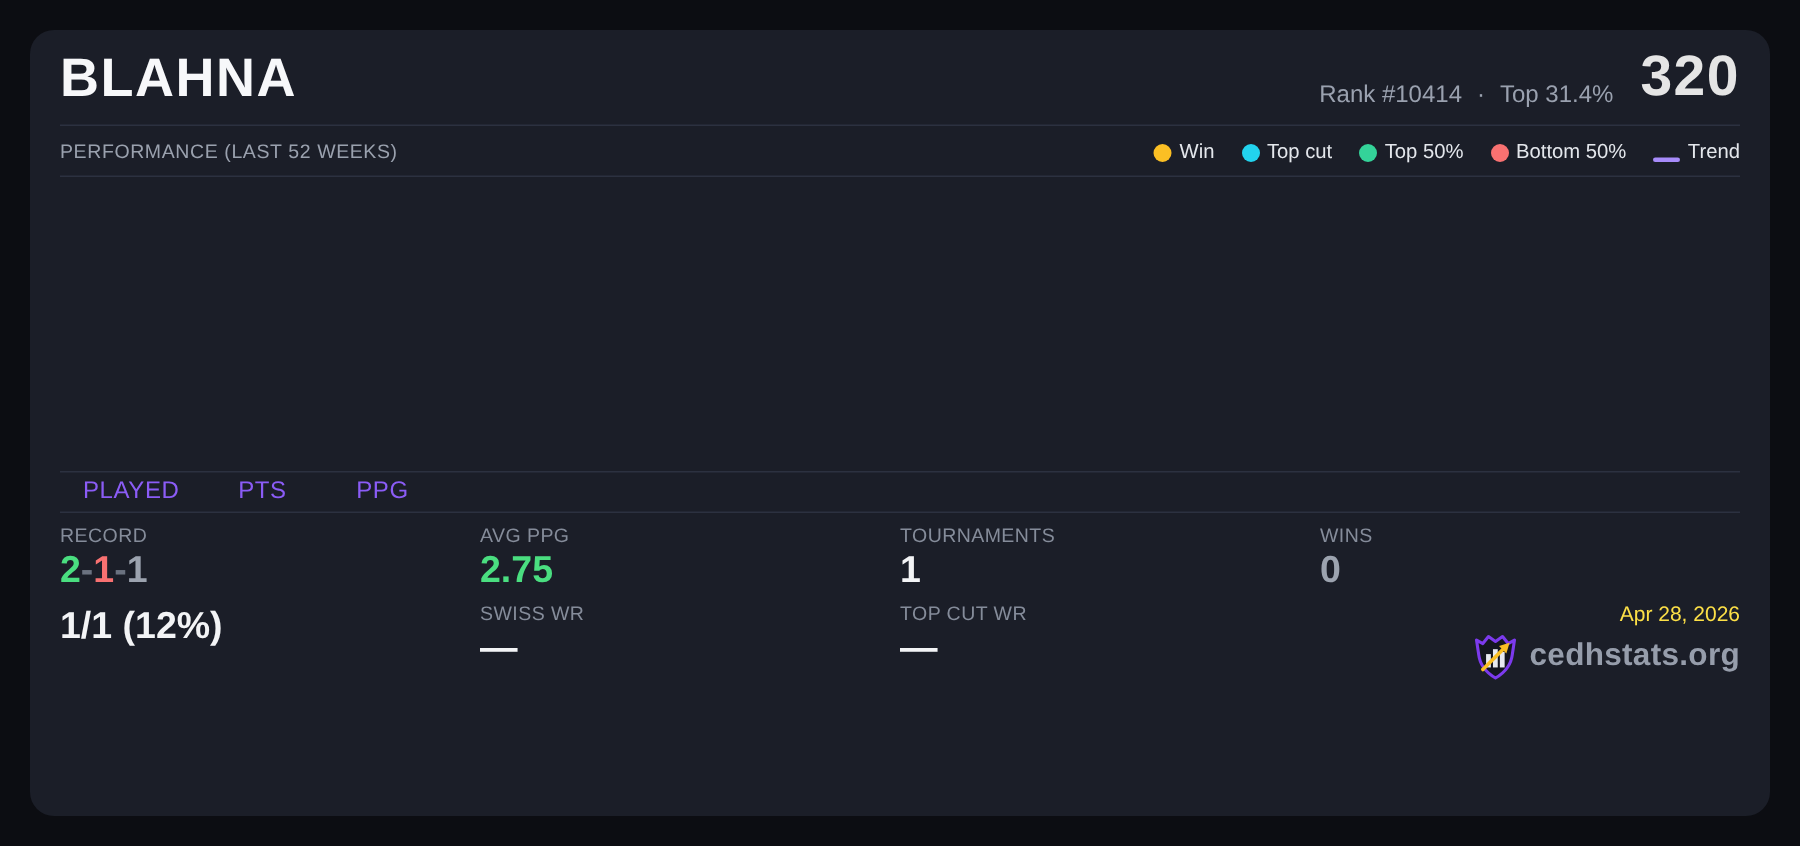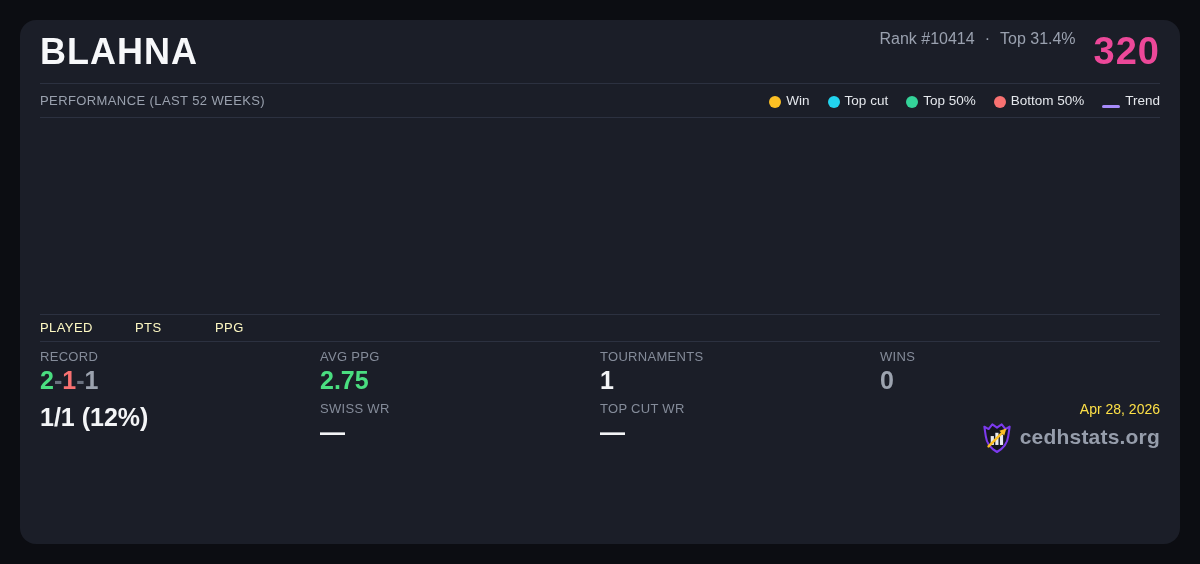--- a/index.html
+++ b/index.html
@@ -16,40 +16,40 @@
     border-radius:16px;
     box-sizing:border-box;
     padding:0 20px;
     display:flex;flex-direction:column;
   }
   .divider{height:1px;background:#2c3140;flex:none;}
 
   
   .hdr{height:63px;display:flex;align-items:center;justify-content:space-between;flex:none;}
   .title{font-size:36px;font-weight:bold;color:#f7f8fa;letter-spacing:1px;}
-  .hdr-right{display:flex;align-items:flex-start;gap:18px;margin-left:41px;}
+  .hdr-right{display:flex;align-items:flex-end;gap:18px;margin-left:41px;}
   .rank-line{font-size:16px;color:#9aa1af;display:flex;align-items:center;gap:10px;}
   .score{font-size:38px;font-weight:bold;letter-spacing:1px;}
 
   
   .perf-row{height:33px;display:flex;align-items:center;justify-content:space-between;flex:none;}
   .section-label{font-size:13px;color:#9aa1ae;letter-spacing:.4px;}
   .legend{display:flex;align-items:center;gap:18px;}
   .legend-item{display:flex;align-items:flex-end;gap:5px;}
   .dot{width:12px;height:12px;border-radius:50%;flex:none;}
   .line-swatch{width:18px;height:3px;border-radius:2px;flex:none;}
   .legend-label{font-size:13.5px;color:#e4e7ec;}
 
   
   .chart-area{flex:1;}
 
   
   .decks-row{height:26px;display:flex;align-items:center;justify-content:space-between;flex:none;}
   .deck-cols{display:flex;}
-  .deck-col{font-size:13px;color:#fef9c3;letter-spacing:.4px;text-align:left;}
+  .deck-col{font-size:16px;color:#8b5cf6;letter-spacing:.4px;text-align:center;}
   .deck-col.c1{width:95px;}
   .deck-col.c2{width:80px;}
   .deck-col.c3{width:80px;}
 
   
   .stats{flex:1;display:grid;grid-template-columns:280px 280px 280px 1fr;grid-template-rows:52px 1fr;padding-top:7px;box-sizing:border-box;}
   .stat-label{font-size:13px;color:#858c9a;letter-spacing:.3px;}
   .stat-value{font-size:25px;font-weight:bold;color:#f3f4f6;margin-top:3px;line-height:1.05;}
   .green{color:#4ade80;}
   .red{color:#f87171;}
@@ -68,21 +68,21 @@
 <div class="card">
 
   <div class="hdr">
     <div class="title">BLAHNA</div>
     <div class="hdr-right">
       <div class="rank-line">
         <span>Rank #10414</span>
         <span>·</span>
         <span>Top 31.4%</span>
       </div>
-      <div class="score" style="color: #ec4899;">320</div>
+      <div class="score" style="color: #e5e5e5;">320</div>
     </div>
   </div>
   <div class="divider"></div>
 
   <div class="perf-row">
     <div class="section-label">PERFORMANCE (LAST 52 WEEKS)</div>
     <div class="legend">
       <div class="legend-item">
         <span class="dot" style="background-color: rgb(251, 191, 36);"></span>
         <span class="legend-label">Win</span>

